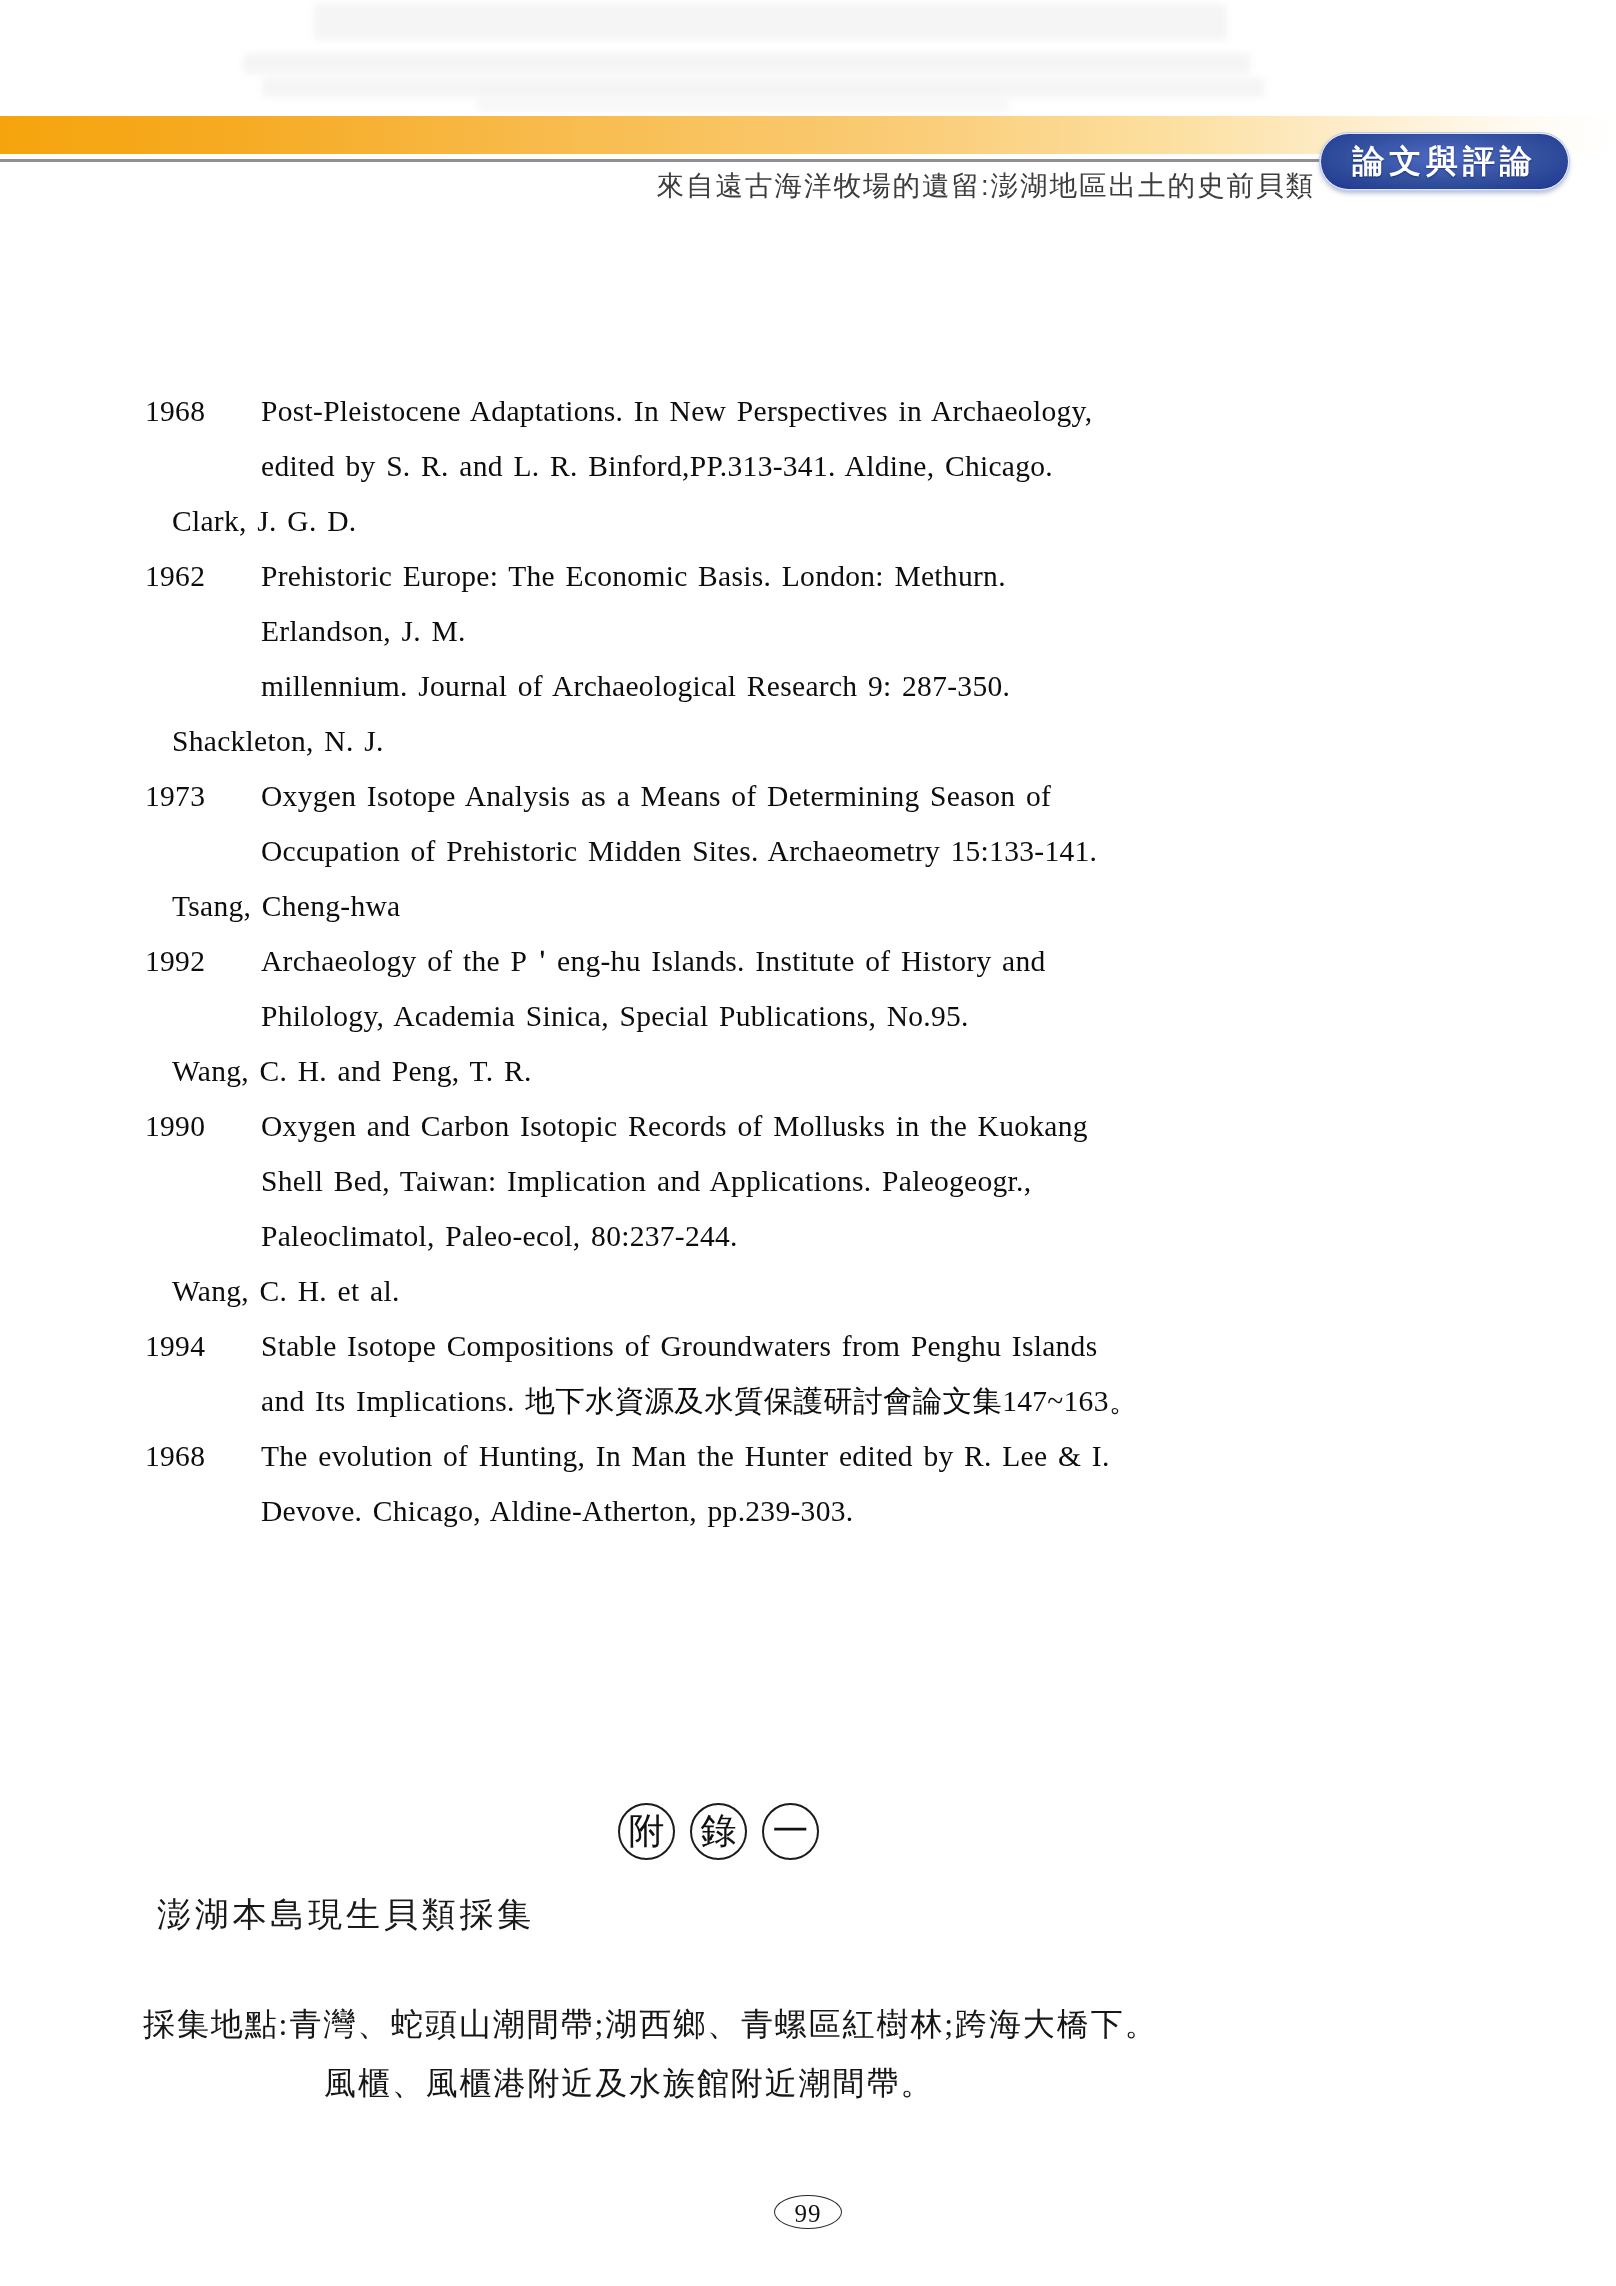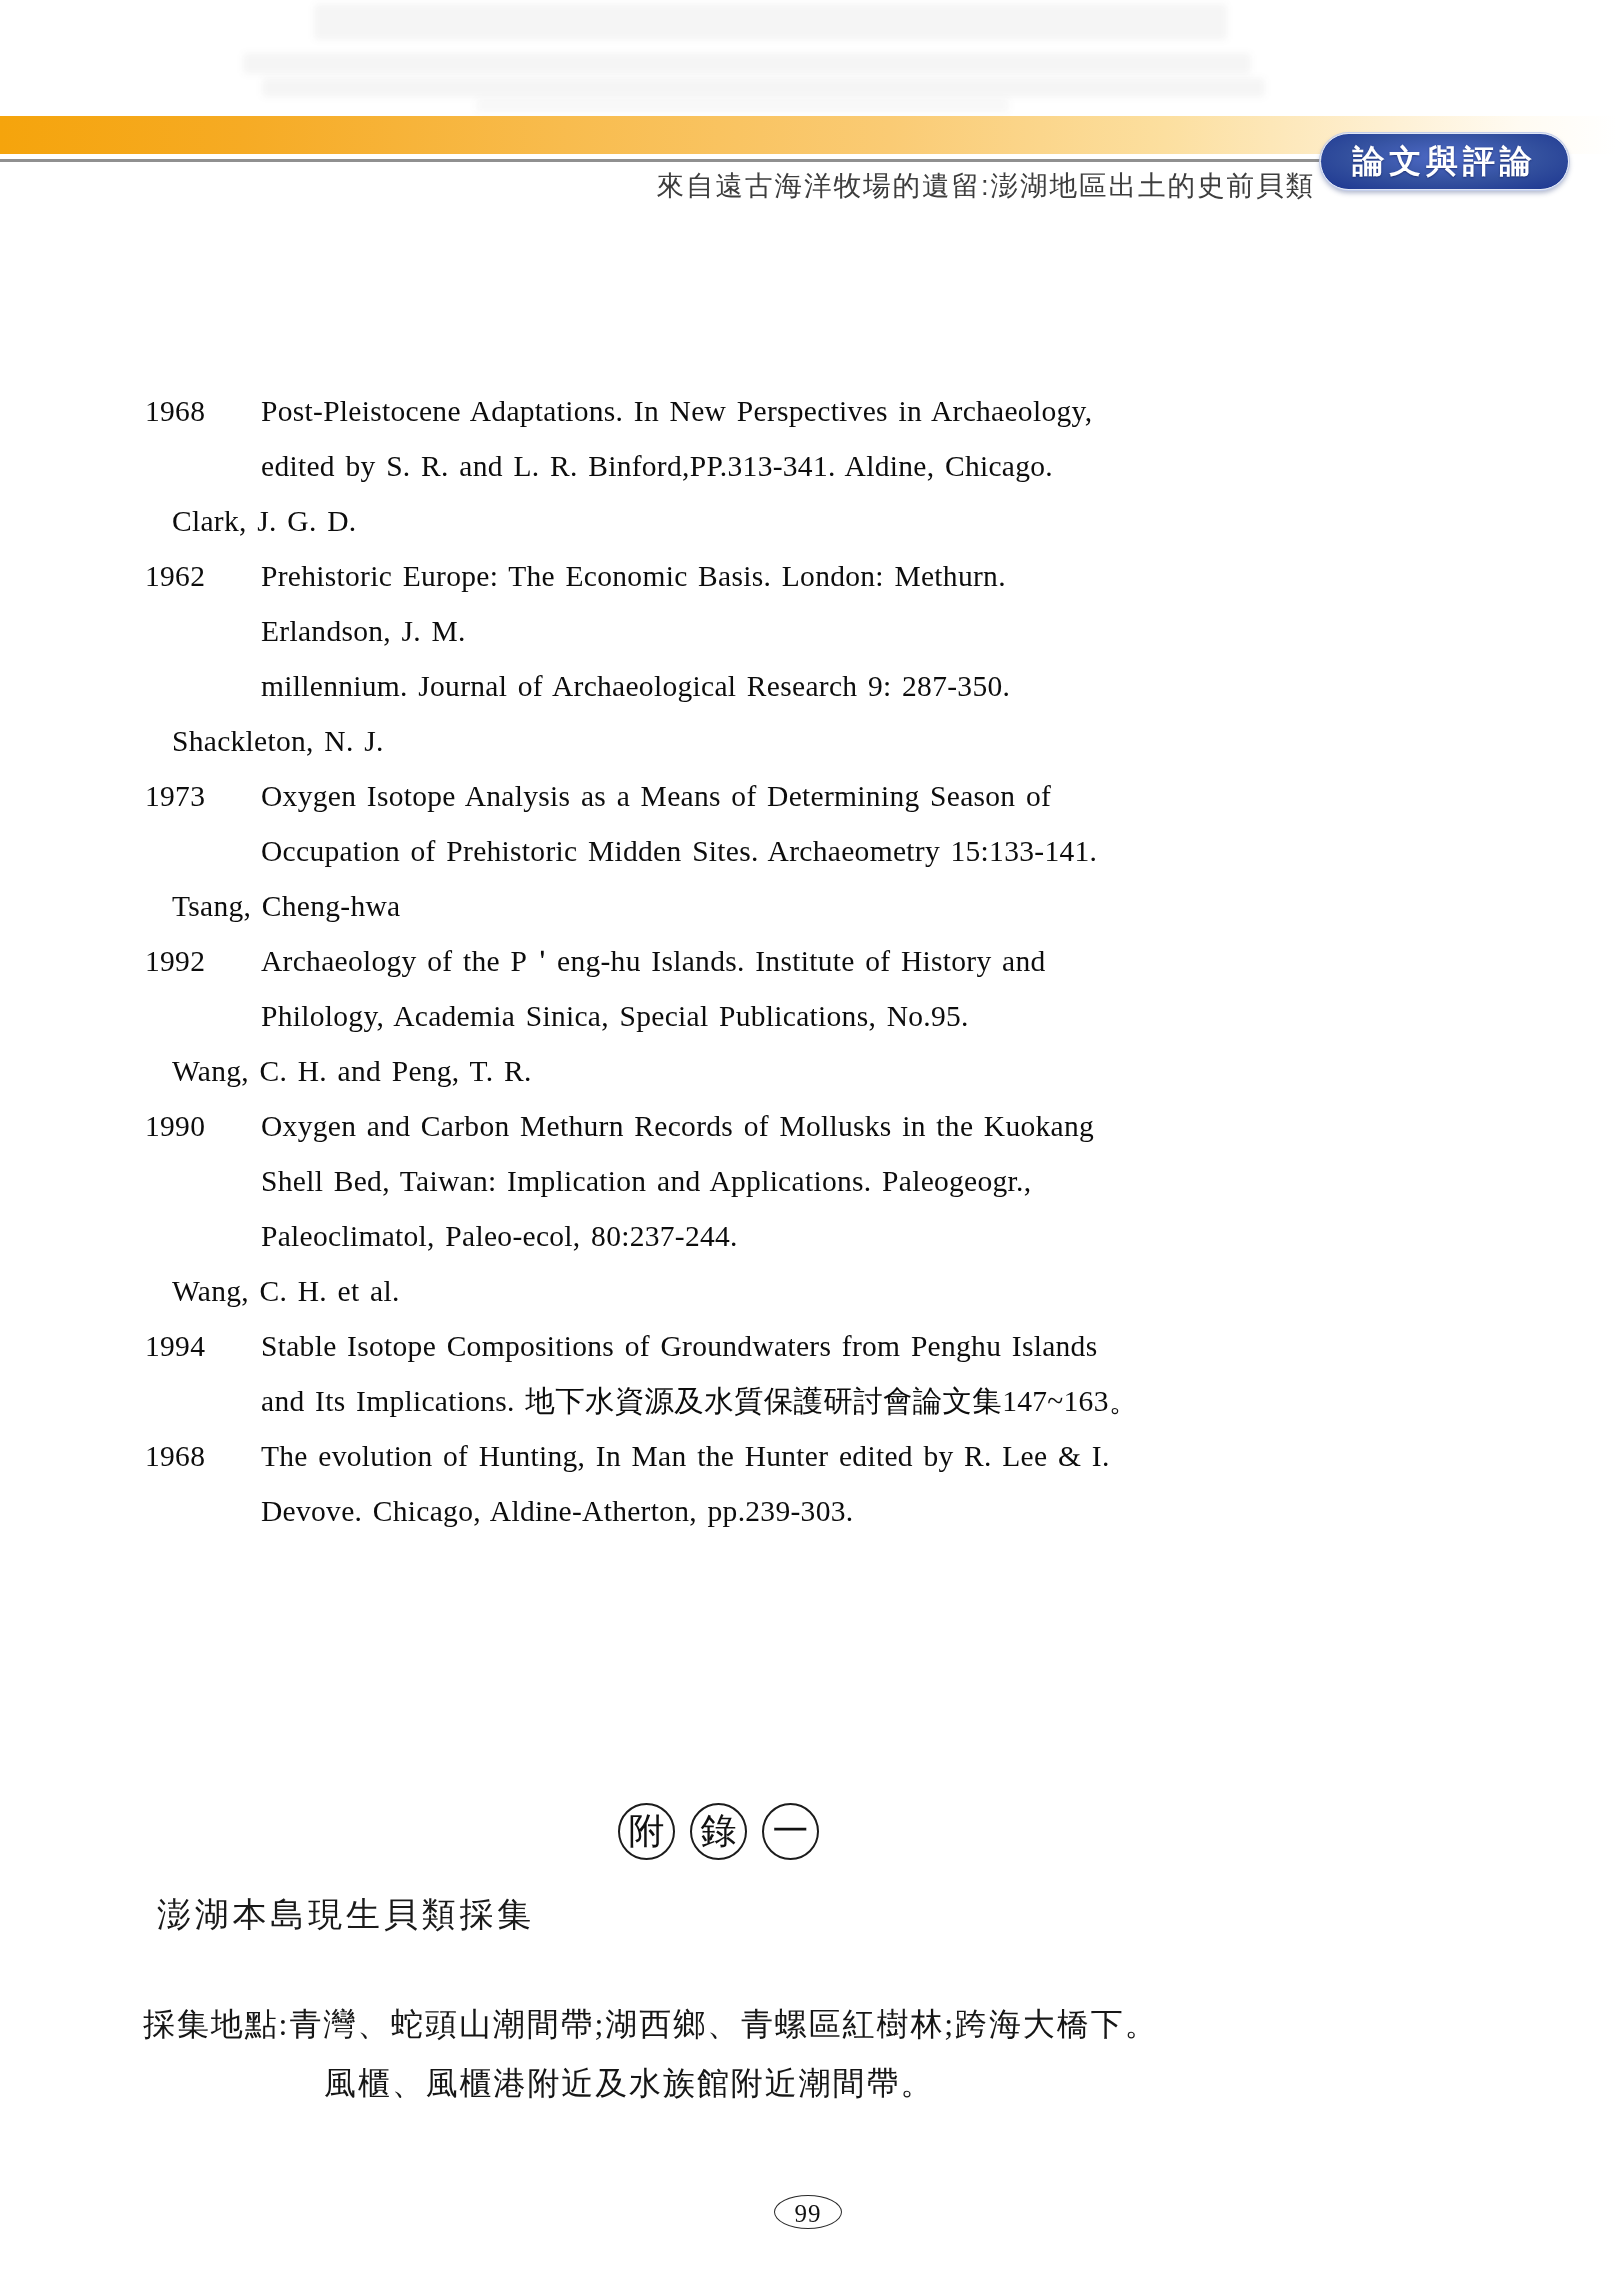--- a/index.html
+++ b/index.html
@@ -159,21 +159,21 @@
         <span class="txt">Archaeology of the P＇eng-hu Islands. Institute of History and</span>
       </div>
     <div class="row cont">
         <span class="txt">Philology, Academia Sinica, Special Publications, No.95.</span>
       </div>
     <div class="row author">
         <span class="txt">Wang, C. H. and Peng, T. R.</span>
       </div>
     <div class="row work">
         <span class="year">1990</span>
-        <span class="txt">Oxygen and Carbon Methurn Records of Mollusks in the Kuokang</span>
+        <span class="txt">Oxygen and Carbon Isotopic Records of Mollusks in the Kuokang</span>
       </div>
     <div class="row cont">
         <span class="txt">Shell Bed, Taiwan: Implication and Applications. Paleogeogr.,</span>
       </div>
     <div class="row cont">
         <span class="txt">Paleoclimatol, Paleo-ecol, 80:237-244.</span>
       </div>
     <div class="row author">
         <span class="txt">Wang, C. H. et al.</span>
       </div>

